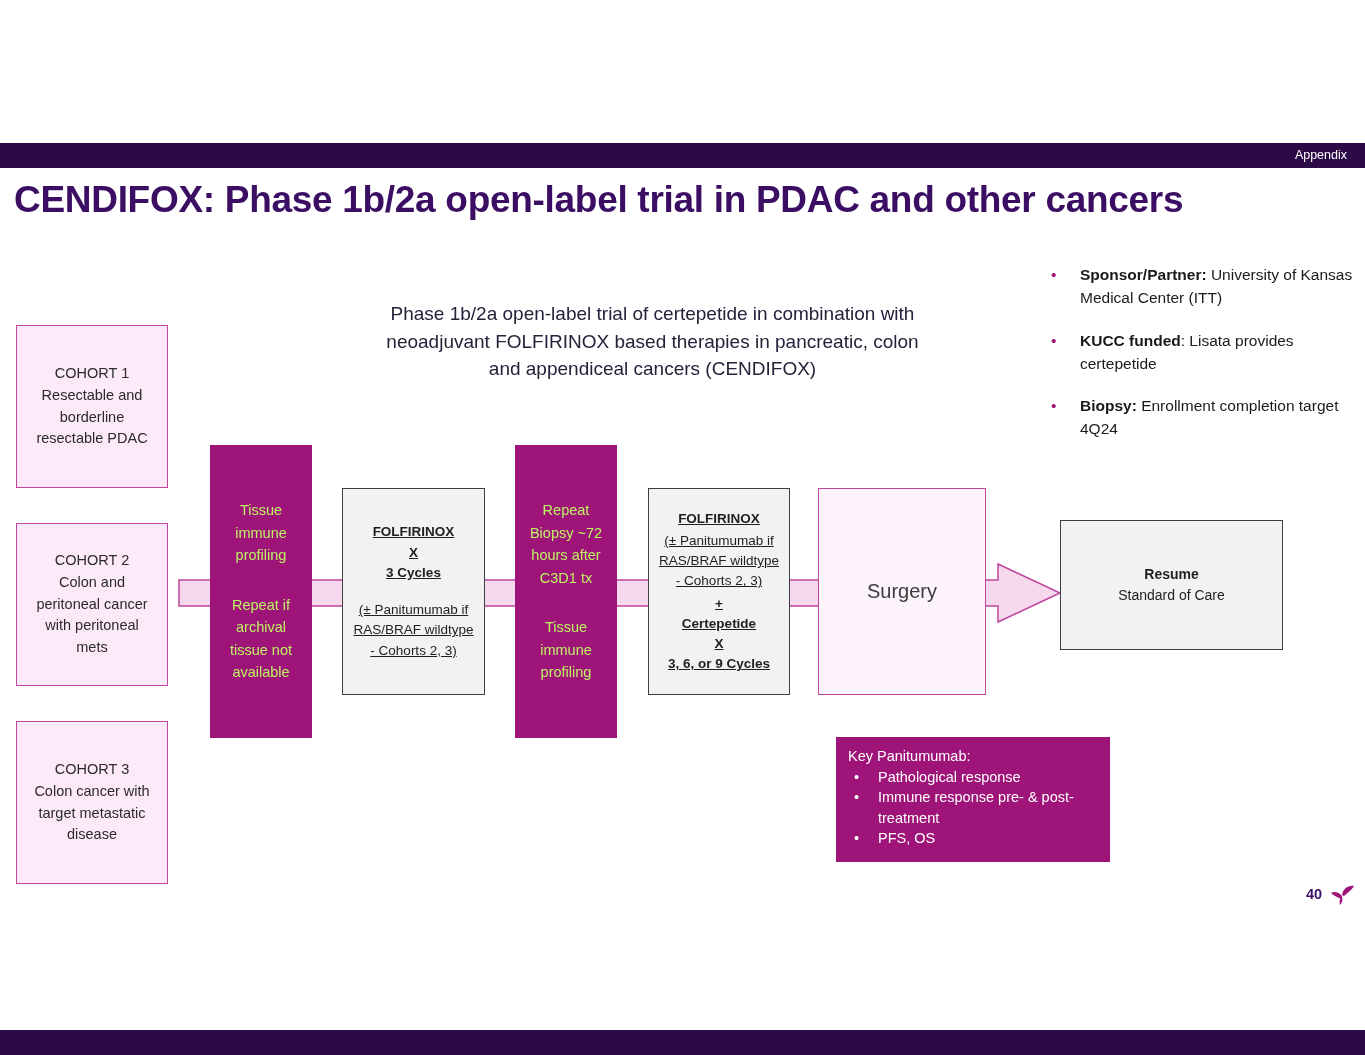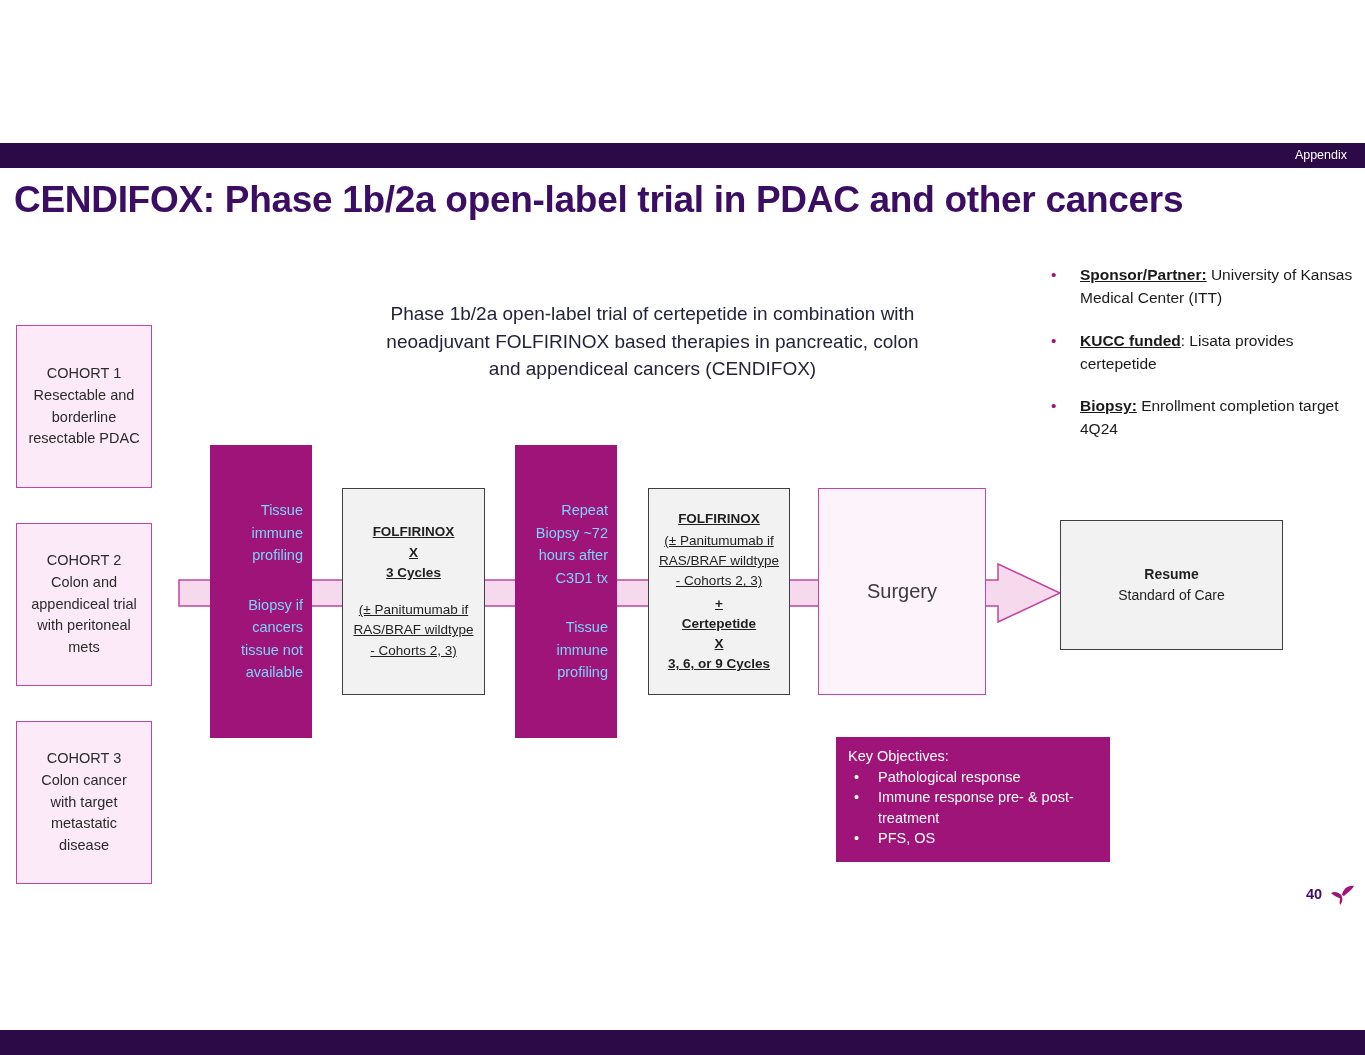--- a/index.html
+++ b/index.html
@@ -13,35 +13,35 @@
 
   .title{position:absolute;left:14px;top:179px;width:1340px;font-size:37px;font-weight:bold;
          color:var(--title-purple,#3b0e63);letter-spacing:-0.3px;line-height:1.15;}
 
   .description{position:absolute;left:330px;top:300px;width:645px;text-align:center;
                font-size:19px;line-height:1.45;color:#23233a;white-space:pre-line;}
 
   .info{position:absolute;left:1043px;top:263px;width:310px;font-size:15.5px;color:#1a1a1a;}
   .info-item{position:relative;padding-left:37px;margin-bottom:19px;line-height:1.5;}
   .info-item .dot{position:absolute;left:8px;color:var(--magenta,#9e1478);}
-  .info-item .label{font-weight:bold;text-decoration:underline;}
+  .info-item .label{font-weight:bold;}
 
   .box{position:absolute;display:flex;flex-direction:column;justify-content:center;align-items:center;
        text-align:center;box-sizing:border-box;z-index:1;}
 
-  .cohort{left:16px;width:136px;height:163px;background:var(--light-pink,#fceaf8);
+  .cohort{left:16px;width:152px;height:163px;background:var(--light-pink,#fceaf8);
           border:1.5px solid var(--pink-border,#c0469f);font-size:14.5px;line-height:1.5;
           color:#2b2b2b;padding:16px 11px;}
   .cohort-1{top:325px;} .cohort-2{top:523px;} .cohort-3{top:721px;}
 
   .arrow{position:absolute;left:178px;top:560px;width:888px;height:64px;z-index:0;}
   .arrow path{fill:var(--arrow-fill,#f7d9ee);stroke:var(--pink-border,#c0469f);stroke-width:1.5;}
 
-  .magentabox{background:var(--magenta,#9e1478);color:#7dd3fc;font-size:14.5px;line-height:1.55;
-              width:102px;height:293px;top:445px;padding:0 9px;text-align:right;}
+  .magentabox{background:var(--magenta,#9e1478);color:#bef264;font-size:14.5px;line-height:1.55;
+              width:102px;height:293px;top:445px;padding:0 9px;}
   .mbox-1{left:210px;} .mbox-2{left:515px;}
   .para2{margin-top:27px;}
 
   .graybox{background:var(--gray-fill,#f2f2f2);border:1px solid var(--gray-border,#3c4043);
            color:#1f1f1f;font-size:13.5px;line-height:1.5;width:143px;height:207px;top:488px;padding:0 8px;text-decoration:underline;}
   .gbox-1{left:342px;} .gbox-2{left:648px;width:142px;}
   .bold{font-weight:bold;}
   .pre{white-space:pre-line;}
   .note{margin-top:17px;}
   .gbox-2 .note{margin-top:2px;margin-bottom:2px;}
@@ -93,30 +93,30 @@
   <svg class="arrow" viewBox="0 0 888 64" xmlns="http://www.w3.org/2000/svg">
     <path d="M1,20 L820,20 L820,4 L882,33 L820,62 L820,46 L1,46 Z"></path>
   </svg>
 
   <div class="box cohort cohort-1">
     <div>COHORT 1</div>
     <div>Resectable and borderline resectable PDAC</div>
   </div>
   <div class="box cohort cohort-2">
     <div>COHORT 2</div>
-    <div>Colon and appendiceal trial with peritoneal mets</div>
+    <div>Colon and peritoneal cancer with peritoneal mets</div>
   </div>
   <div class="box cohort cohort-3">
     <div>COHORT 3</div>
     <div>Colon cancer with target metastatic disease</div>
   </div>
 
   <div class="box magentabox mbox-1">
     <div>Tissue immune profiling</div>
-    <div class="para2">Biopsy if cancers tissue not available</div>
+    <div class="para2">Repeat if archival tissue not available</div>
   </div>
 
   <div class="box graybox gbox-1">
     <div class="bold pre">FOLFIRINOX
 X
 3 Cycles</div>
     <div class="note">(± Panitumumab if RAS/BRAF wildtype - Cohorts 2, 3)</div>
   </div>
 
   <div class="box magentabox mbox-2">
@@ -136,21 +136,21 @@
   <div class="box surgery">
     <div>Surgery</div>
   </div>
 
   <div class="box resume">
     <div class="bold">Resume</div>
     <div>Standard of Care</div>
   </div>
 
   <div class="keyobj">
-    <div>Key Objectives:</div>
+    <div>Key Panitumumab:</div>
     <div class="keyobj-item">
       <span class="dot">•</span><span>Pathological response</span>
     </div>
     <div class="keyobj-item">
       <span class="dot">•</span><span>Immune response pre- &amp; post-treatment</span>
     </div>
     <div class="keyobj-item">
       <span class="dot">•</span><span>PFS, OS</span>
     </div>
   </div>

